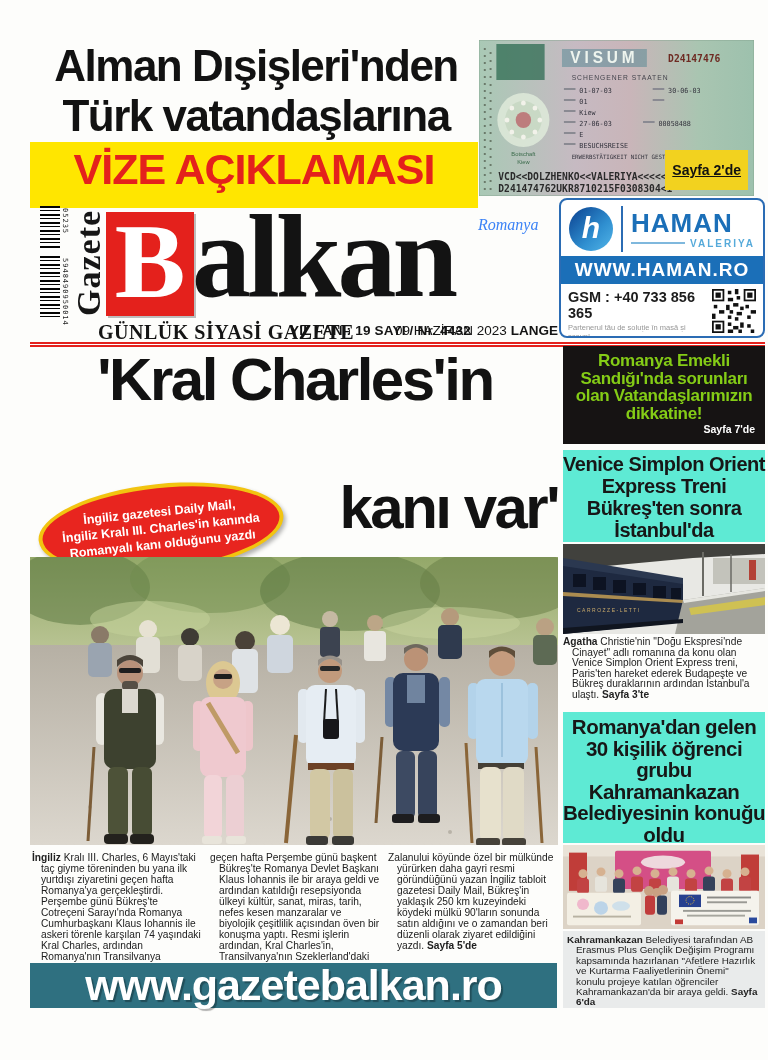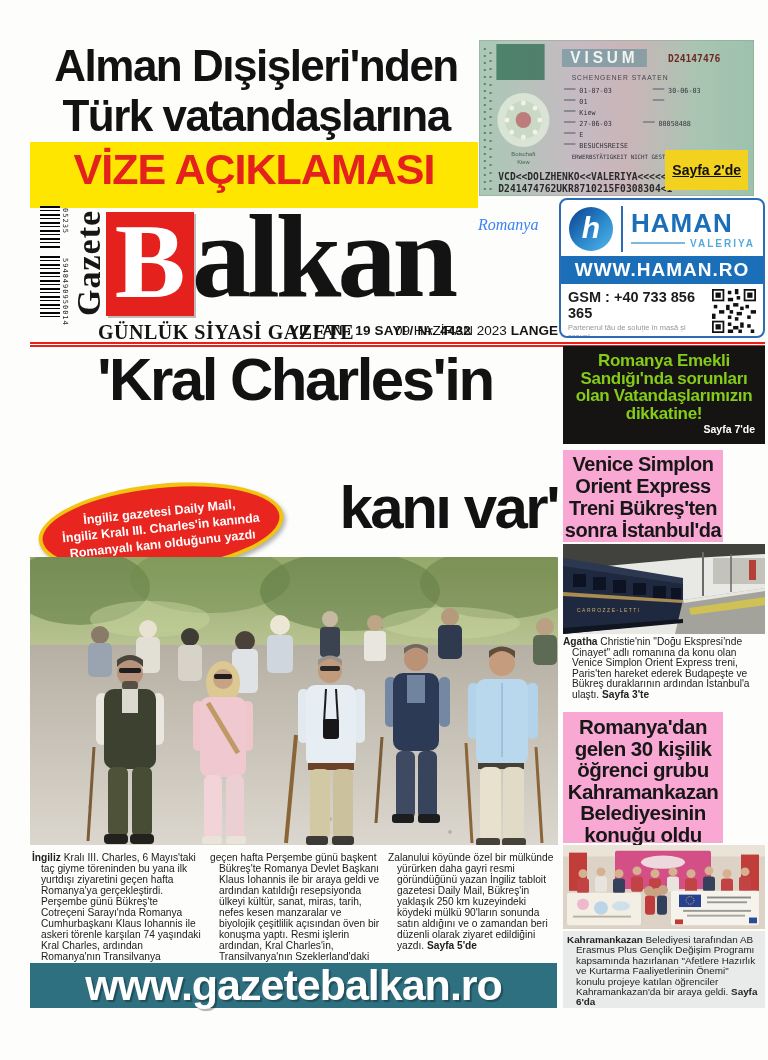--- a/index.html
+++ b/index.html
@@ -83,21 +83,21 @@
 
   
   .main-photo{left:30px;top:557px;width:528px;height:288px;}
   .main-photo svg,.sb-photo svg{width:100%;height:100%;display:block;}
 
   
   .notice{left:563px;top:346px;width:202px;height:98px;background:#161313;
           box-sizing:border-box;padding:6px 4px 2px 4px;text-align:center;}
   .notice-text{color:#84cc16;font-weight:900;font-size:17px;line-height:17.5px;letter-spacing:-.3px;}
   .notice-page{color:#fff;font-weight:bold;font-size:10.5px;text-align:right;padding-right:6px;margin-top:1px;}
-  .sb-head{left:563px;width:160px;background:#f9a8d4;text-align:center;font-weight:900;
+  .sb-head{left:563px;width:202px;background:#5eead4;text-align:center;font-weight:900;
            color:#171717;letter-spacing:-.5px;box-sizing:border-box;}
   .orient-head{top:450px;height:92px;font-size:20px;line-height:22px;padding-top:3px;}
   .students-head{top:712px;height:131px;font-size:20.5px;line-height:21.5px;padding-top:4px;}
   .sb-photo{position:absolute;left:563px;width:202px;}
   .train-photo{top:544px;height:90px;}
   .group-photo{top:845px;height:84px;}
   .sb-body{left:563px;width:202px;font-size:10.2px;line-height:10.6px;color:#222;
            box-sizing:border-box;}
   .orient-body{top:637px;height:72px;padding-left:9px;text-indent:-9px;}
   .students-body{top:931px;height:77px;background:#e9ebeb;padding:4px 5px 4px 13px;text-indent:-9px;

